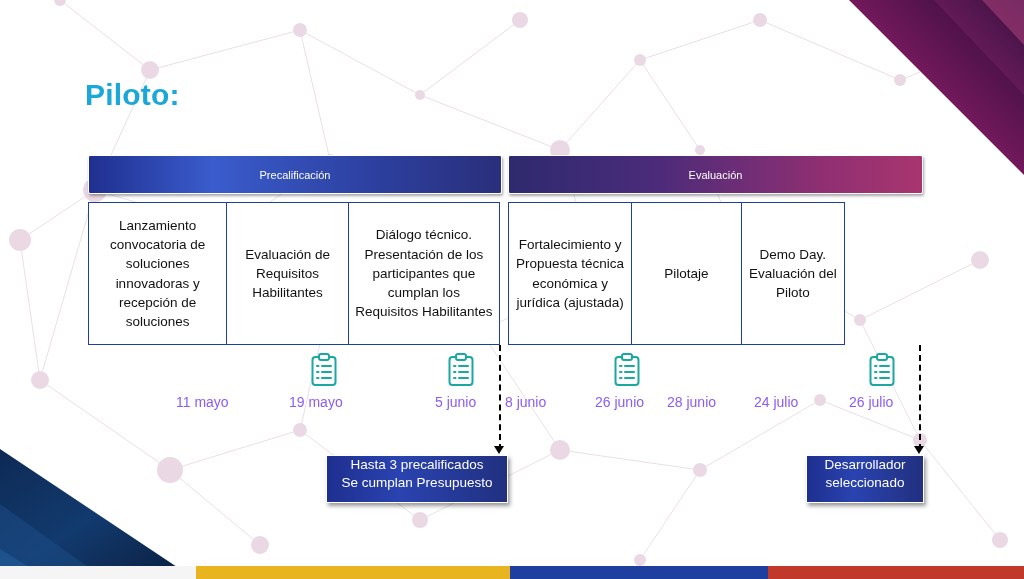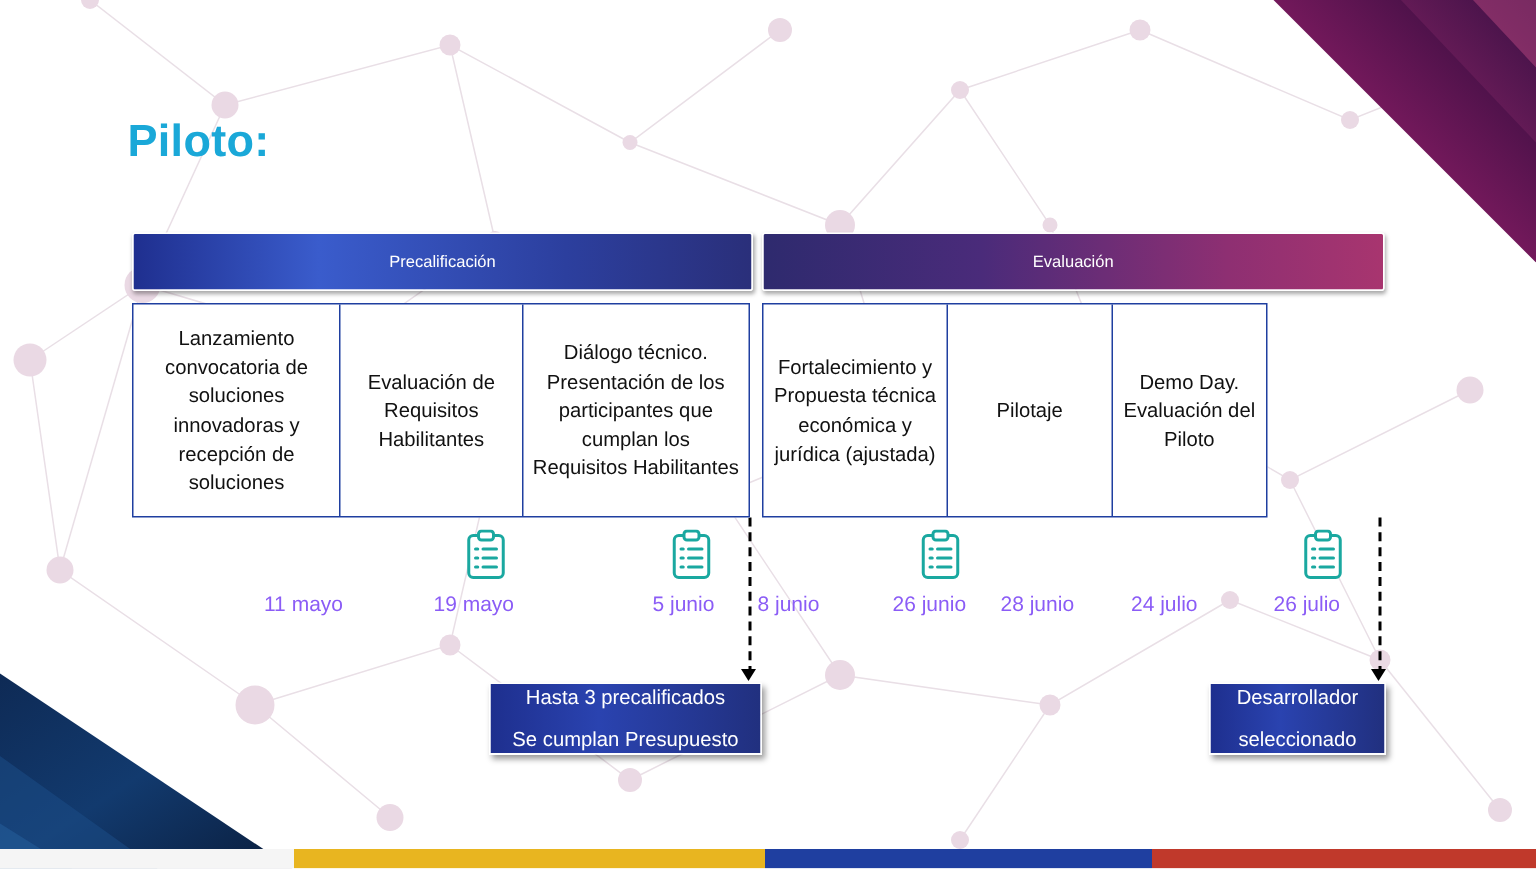--- a/index.html
+++ b/index.html
@@ -162,21 +162,21 @@
   .callout {
     position: absolute;
     z-index: 7;
     color: #ffffff;
     font-size: 13.5px;
     line-height: 1.35;
     text-align: center;
     display: flex;
     flex-direction: column;
     align-items: center;
-    justify-content: space-between;
+    justify-content: flex-start;
     border: 1px solid #ffffff;
     box-shadow: 2px 3px 4px rgba(0,0,0,0.4);
     background-image: linear-gradient(90deg, #1e2f8e 0%, #2a43b0 40%, #21307f 100%);
   }
   .callout-1 { left: 326px; top: 455px; width: 180px; height: 46px; }
   .callout-2 { left: 806px; top: 455px; width: 116px; height: 46px; }
 </style>
 </head>
 <body>
 

